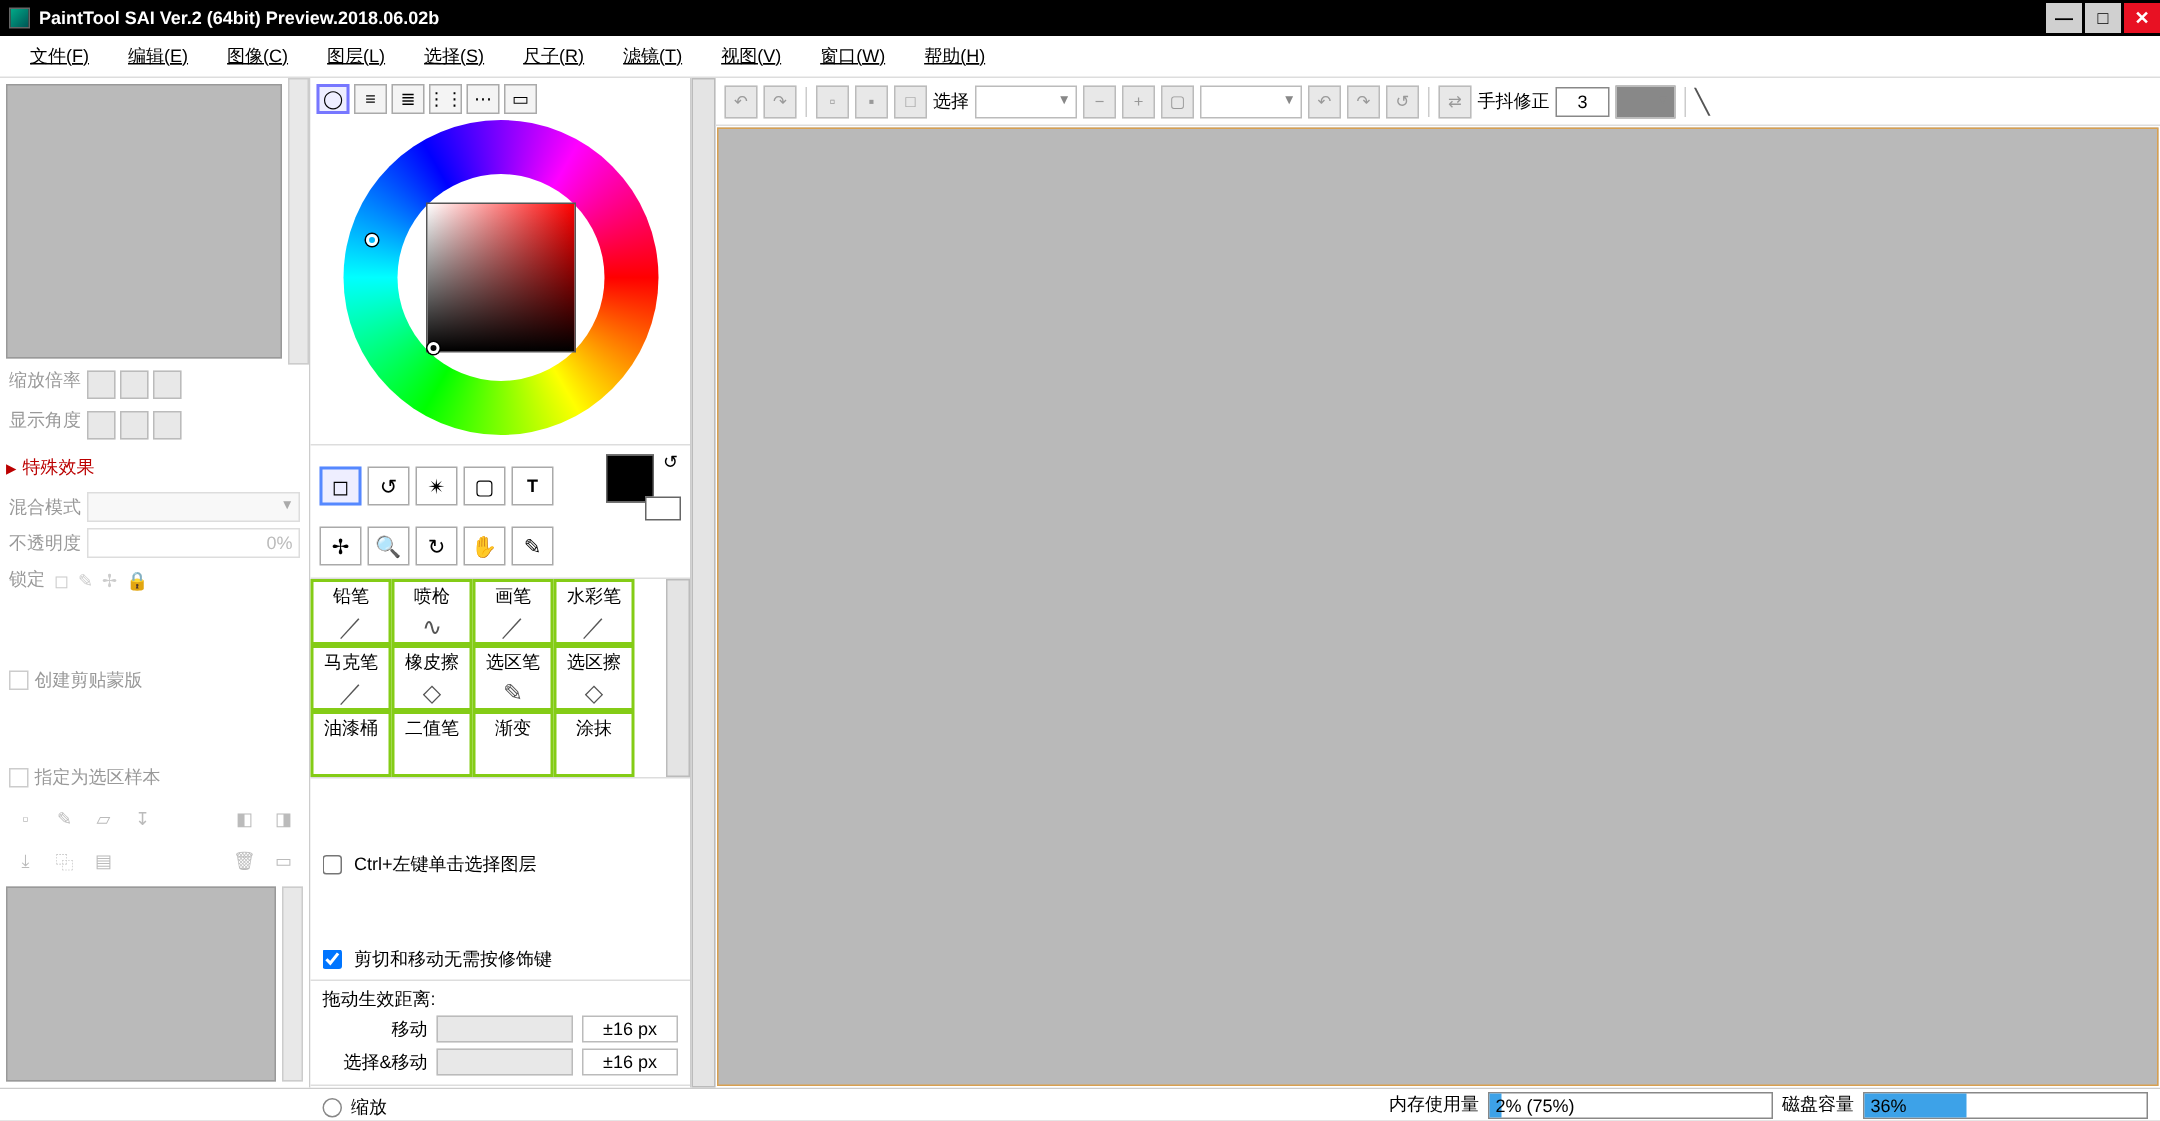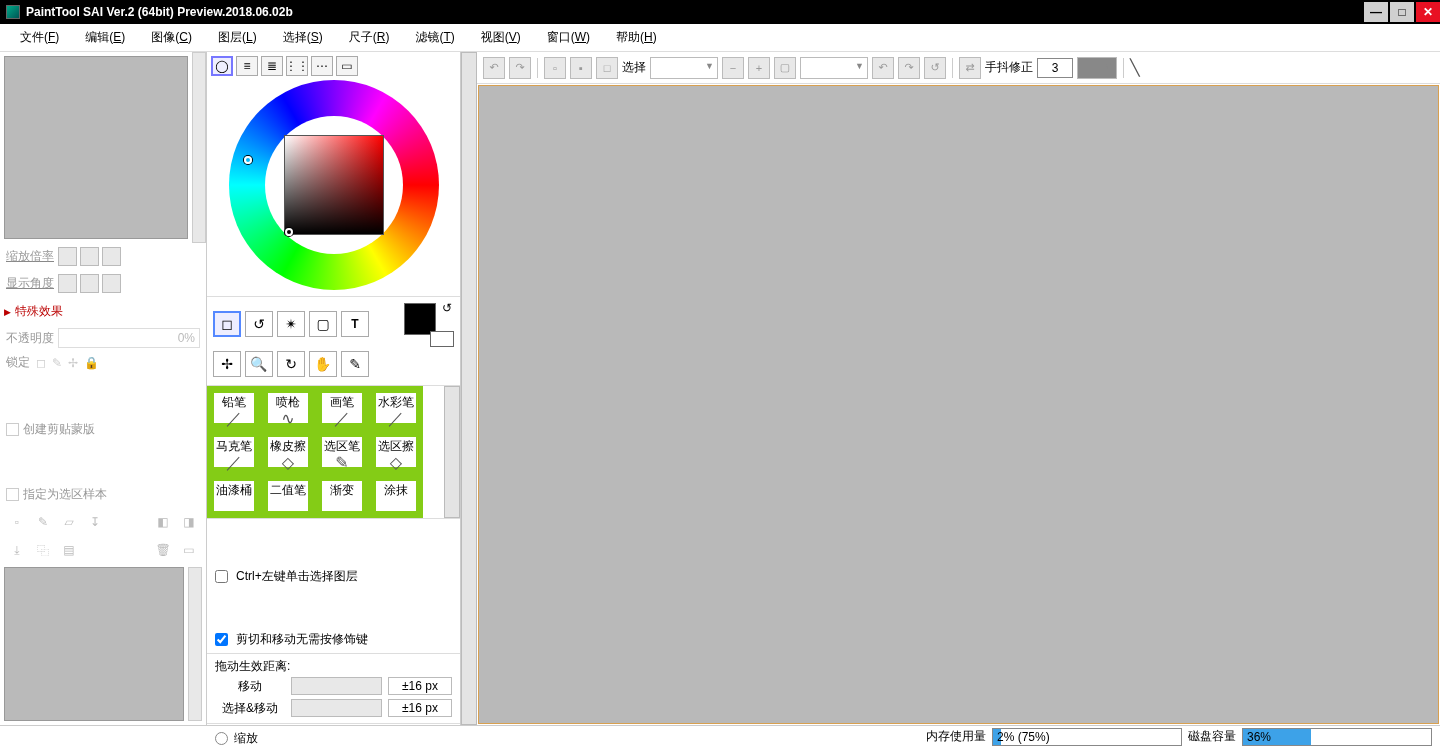--- a/index.html
+++ b/index.html
@@ -2,31 +2,31 @@
 <html><head>
 <meta charset="utf-8">
 <style>
 * { margin: 0; padding: 0; box-sizing: border-box; font-family: "Microsoft YaHei", Arial, sans-serif; font-size: 12px; }
 body { background: #fff; overflow: hidden; }
 .titlebar { background: #000; color: #fff; height: 24px; display: flex; align-items: center; padding-left: 6px; font-weight: bold; }
 .titlebar .app-icon { width: 14px; height: 14px; background: linear-gradient(135deg,#0a8,#055); border: 1px solid #666; margin-right: 6px; }
 .titlebar .winbtns { margin-left: auto; display: flex; }
 .titlebar .winbtn { width: 24px; height: 20px; display: flex; align-items: center; justify-content: center; background: #d0d0d0; margin-left: 2px; color:#000; font-weight:bold; }
 .titlebar .winbtn.close { background: #e81123; color: #fff; }
-.menubar { background: #fff; height: 28px; display: flex; align-items: center; border-bottom: 1px solid #ddd; padding-left: 20px; gap: 26px; }
+.menubar { background: #fff; height: 28px; display: flex; align-items: center; border-bottom: 1px solid #ddd; padding-left: 20px; gap: 26px; text-decoration: underline; }
 .menubar span { cursor: default; }
 .menubar span u { text-decoration: underline; }
 .main { display: flex; height: calc(100vh - 52px - 22px); }
 .col1 { width: 207px; background: #fff; border-right: 1px solid #ccc; display:flex; flex-direction:column; }
 .col2 { width: 254px; background: #fff; border-right: 1px solid #ccc; display:flex; flex-direction:column; }
 .col3 { flex: 1; display:flex; flex-direction:column; background:#fff; }
 .thumb { background: #bababa; border: 1px solid #999; margin: 4px; height: 183px; }
 .smallbtns { display:flex; gap:3px; padding: 2px 4px; justify-content:flex-end;}
 .smallbtn { width:19px; height:19px; background:#e8e8e8; border:1px solid #bbb; }
-.lblrow { display:flex; align-items:center; padding:2px 6px; color:#888;text-decoration:underline; }
+.lblrow { display:flex; align-items:flex-start; padding:2px 6px; color:#888; }
 .effects-hdr { color:#b00; padding: 6px 4px; font-weight:normal; display:flex; align-items:center; gap:4px;}
 .effects-hdr::before { content:"▶"; font-size:9px; }
 .gray-lbl { color:#999; }
 .row { display:flex; align-items:center; padding:2px 6px; gap:4px;}
 .dd { flex:1; height:20px; border:1px solid #ddd; background:#f8f8f8; position:relative;}
 .dd::after { content:"▼"; position:absolute; right:3px; top:2px; font-size:9px; color:#aaa;}
 .op-field { flex:1; text-align:right; padding-right:4px; border:1px solid #ddd; color:#bbb; height:20px; line-height:18px;}
 .lockicons { display:flex; gap:6px; color:#ccc; padding:4px 6px; align-items:center;}
 .chk-row { display:flex; align-items:center; gap:4px; padding:2px 6px; color:#999;margin-top:44px;}
 .chk { width:13px; height:13px; border:1px solid #ccc; }
@@ -45,28 +45,28 @@
 .sv-box { position:absolute; top:55px; left:55px; width:100px; height:100px; background: linear-gradient(to bottom, transparent, #000), linear-gradient(to right, #fff, red); border:1px solid #555;}
 .wheel-marker { position:absolute; width:8px; height:8px; border:2px solid #fff; border-radius:50%; box-shadow:0 0 0 1px #000; }
 .toolgrid { display:flex; flex-wrap:wrap; gap:4px; padding:4px 6px; border-top:1px solid #ddd; align-items:center;}
 .tool { width:28px; height:26px; border:1px solid #aaa; display:flex; align-items:center; justify-content:center; font-size:14px;}
 .tool.active { border:2px solid #58f; background:#eef;}
 .fgbg { margin-left:auto; position:relative; width:52px; height:46px;}
 .fgbg .fg { position:absolute; top:2px; left:2px; width:32px; height:32px; background:#000; border:1px solid #666;}
 .fgbg .bg { position:absolute; bottom:0; right:0; width:24px; height:16px; background:#fff; border:1px solid #666;}
 .fgbg .swap { position:absolute; top:0; right:2px; font-size:12px;}
 .brushgrid { display:flex; flex-wrap:wrap; border-top:1px solid #ddd; margin-top:4px; position:relative;}
-.brush { width:54px; height:44px; border:7px solid #84cc16; display:flex; flex-direction:column; align-items:center; justify-content:space-between; font-size:11px; padding:1px 0;}
+.brush { width:54px; height:44px; border:2px solid #84cc16; display:flex; flex-direction:column; align-items:center; justify-content:space-between; font-size:11px; padding:1px 0;}
 .brush .bicon { font-size:16px; color:#555; line-height:1;}
 .brush-scroll { width:16px; background:#e4e4e4; border:1px solid #bbb; position:absolute; right:0; top:0; bottom:0;}
 .section { border-top:1px solid #ddd; padding:4px 8px;}
 .section .chk-row { color:#000; padding:1px 0;}
 .section .chk-row input { margin-right:4px; }
 .slider-row { display:flex; align-items:center; padding:2px 0; gap:6px;}
-.slider-row .slabel { width:70px; text-align:center;}
+.slider-row .slabel { width:70px; text-align:right;}
 .slider { flex:1; height:18px; background:#e8e8e8; border:1px solid #bbb;}
 .slider-val { width:64px; text-align:center; border:1px solid #bbb; height:18px; line-height:16px;}
 .radio-row { display:flex; align-items:center; gap:6px; padding:2px 0;}
 .radio { width:13px; height:13px; border:1px solid #888; border-radius:50%;}
 .action-btns { display:flex; gap:2px; padding:2px 6px 0 6px;}
 .action-btn { flex:1; height:22px; background:#ddd; color:#fff; display:flex; align-items:center; justify-content:center;}
 
 .toolbar3 { display:flex; align-items:center; gap:4px; padding:4px 6px; border-bottom:1px solid #ddd; height:32px;}
 .tbtn { width:22px; height:22px; border:1px solid #bbb; background:#e8e8e8; display:flex; align-items:center; justify-content:center; color:#999; font-size:11px;}
 .tsep { width:1px; height:20px; background:#ccc; margin:0 2px;}
@@ -130,20 +130,24 @@
     <div class="lblrow">
         <span class="gray-lbl">显示角度</span>
       <div class="smallbtns">
         <div class="smallbtn"></div>
         <div class="smallbtn"></div>
         <div class="smallbtn"></div>
       </div>
     </div>
     <div class="effects-hdr">
         <span>特殊效果</span>
+      </div>
+    <div class="row">
+        <span class="gray-lbl">混合模式</span>
+        <div class="dd"></div>
       </div>
     <div class="row">
         <span class="gray-lbl">不透明度</span>
         <div class="op-field">0%</div>
       </div>
     <div class="lockicons">
       <span class="gray-lbl">锁定</span>
       <span>◻</span>
       <span>✎</span>
       <span>✢</span>

